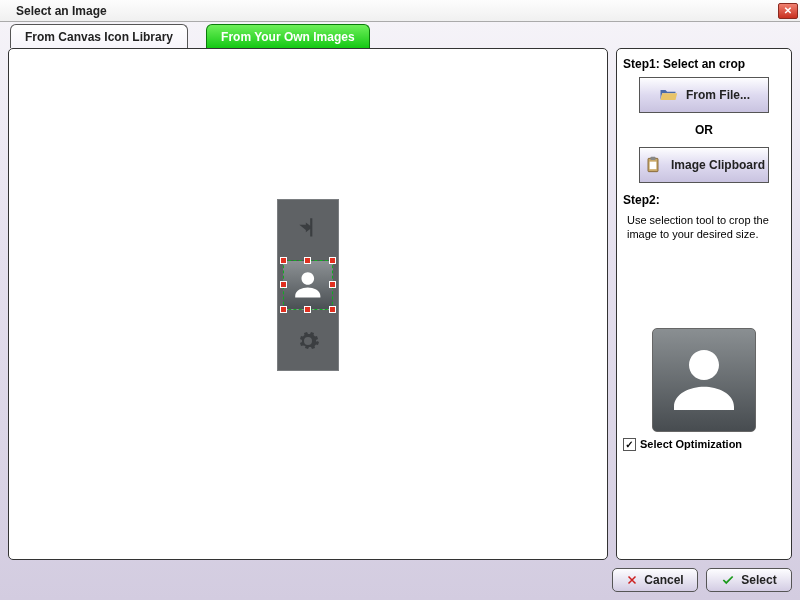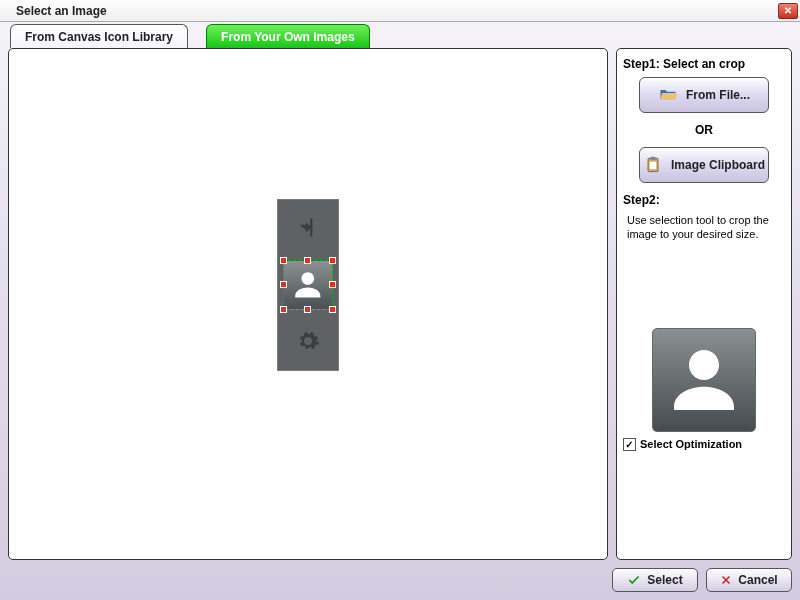--- a/index.html
+++ b/index.html
@@ -74,21 +74,21 @@
   }
   .step-title { font-weight: bold; font-size: 12px; margin: 2px 0 6px 0; }
   .step-text  { font-size: 11px; margin: 2px 4px 6px 4px; line-height: 1.3; }
   .or { text-align: center; font-weight: bold; font-size: 12px; margin: 10px 0; }
 
   .side-btn {
     width: 130px; height: 36px;
     margin: 4px auto 6px auto;
     display: flex; align-items: center; justify-content: center; gap: 8px;
     background: linear-gradient(to bottom, #fdfdff 0%, #dedaf0 50%, #c9c3e0 100%);
-    border: 1px solid #555; border-radius: 6px;
+    border: 1px solid #555; border-radius: 0;
     font-size: 12px; font-weight: bold; color: #222;
     cursor: pointer;
     box-shadow: inset 0 1px 0 #fff;
   }
   .side-btn svg { width: 20px; height: 20px; }
 
   .preview {
     width: 104px; height: 104px;
     margin: 6px auto 6px auto;
     border: 1px solid #666; border-radius: 5px;
@@ -215,26 +215,26 @@
       </svg>
     </div>
     <div class="checkbox-row">
       <div class="checkbox">✓</div>
       <span>Select Optimization</span>
     </div>
   </div>
 
   <div class="footer">
     <div class="foot-btn">
+      <svg viewBox="0 0 24 24" width="12" height="12">
+          <path stroke="#cc2020" stroke-width="3" d="M5 5l14 14M19 5L5 19"></path>
+        </svg>
+      <span>Cancel</span>
+    </div>
+    <div class="foot-btn">
       <svg viewBox="0 0 24 24" width="14" height="14">
           <path fill="none" stroke="#1a9a1a" stroke-width="3" d="M4 12l5 5L20 6"></path>
         </svg>
       <span>Select</span>
     </div>
-    <div class="foot-btn">
-      <svg viewBox="0 0 24 24" width="12" height="12">
-          <path stroke="#cc2020" stroke-width="3" d="M5 5l14 14M19 5L5 19"></path>
-        </svg>
-      <span>Cancel</span>
-    </div>
   </div>
 
 </div>
 
 </body></html>

